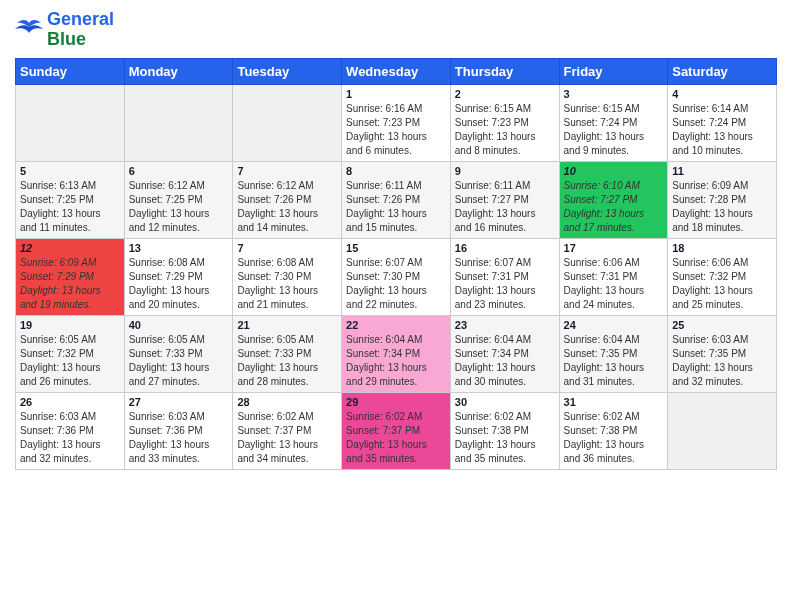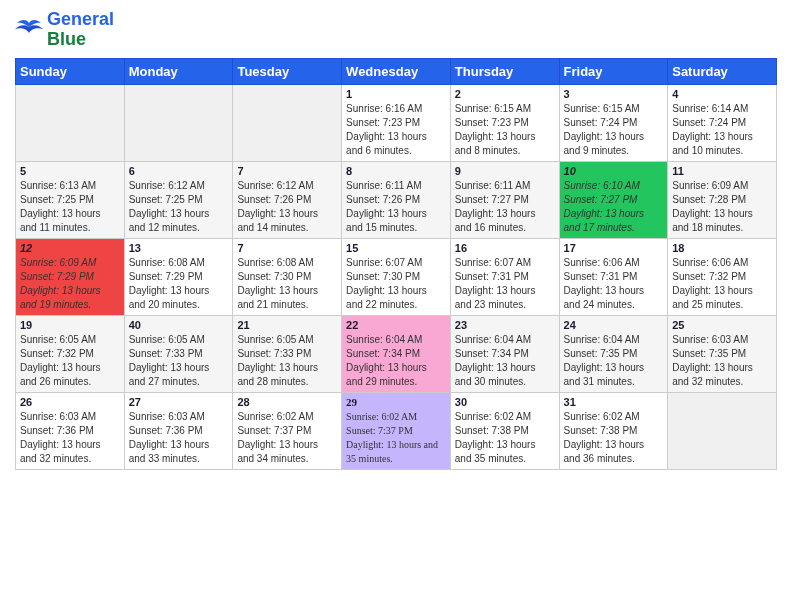--- a/index.html
+++ b/index.html
@@ -248,21 +248,21 @@
             <div class="day-info">Sunrise: 6:03 AM<br>Sunset: 7:36 PM<br>Daylight: 13 hours and 32 minutes.</div>
           </td>
           <td style="background: rgb(255, 255, 255);">
             <span class="day-num">27</span>
             <div class="day-info">Sunrise: 6:03 AM<br>Sunset: 7:36 PM<br>Daylight: 13 hours and 33 minutes.</div>
           </td>
           <td style="background: rgb(255, 255, 255);">
             <span class="day-num">28</span>
             <div class="day-info">Sunrise: 6:02 AM<br>Sunset: 7:37 PM<br>Daylight: 13 hours and 34 minutes.</div>
           </td>
-          <td style="background: #c4b5fd; font-family: Liberation Serif, serif;">
+          <td style="background: #ec4899;">
             <span class="day-num">29</span>
             <div class="day-info">Sunrise: 6:02 AM<br>Sunset: 7:37 PM<br>Daylight: 13 hours and 35 minutes.</div>
           </td>
           <td style="background: rgb(255, 255, 255); margin-top: 9px;">
             <span class="day-num">30</span>
             <div class="day-info">Sunrise: 6:02 AM<br>Sunset: 7:38 PM<br>Daylight: 13 hours and 35 minutes.</div>
           </td>
           <td style="background: rgb(255, 255, 255);">
             <span class="day-num">31</span>
             <div class="day-info">Sunrise: 6:02 AM<br>Sunset: 7:38 PM<br>Daylight: 13 hours and 36 minutes.</div>

